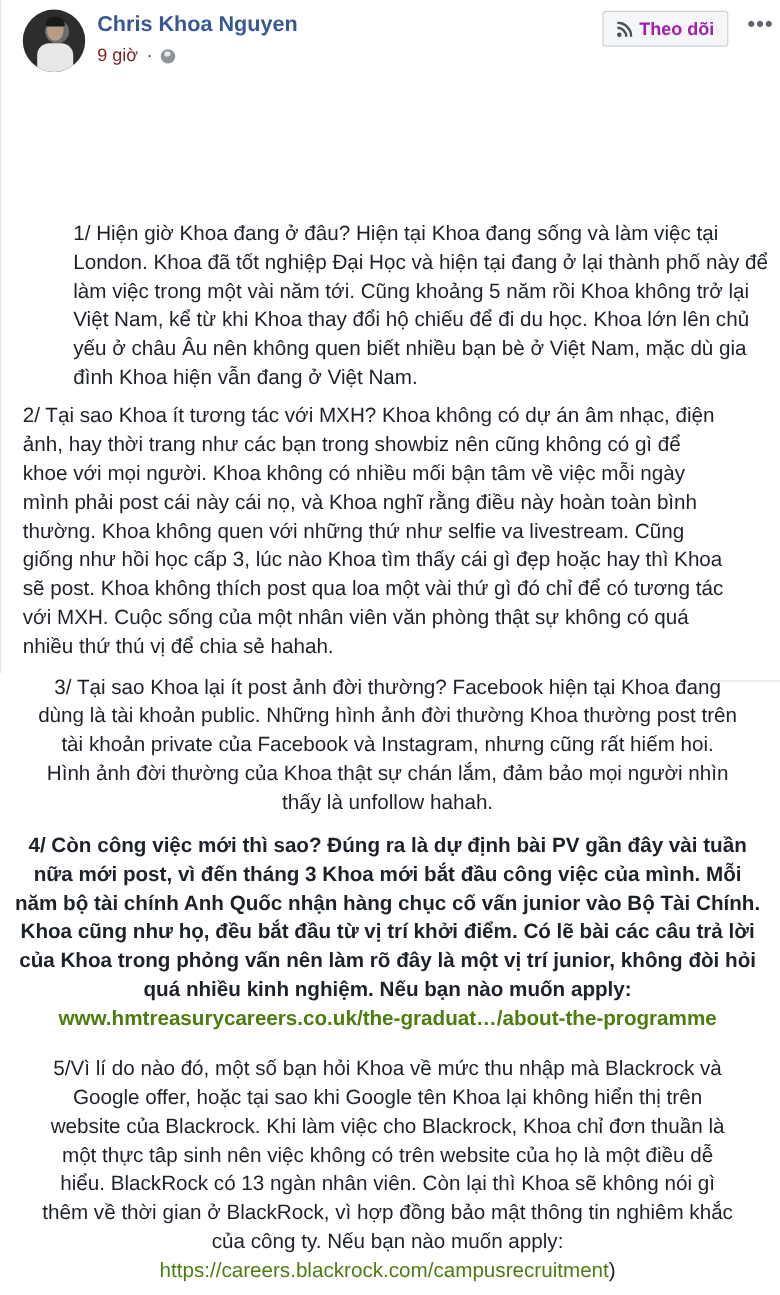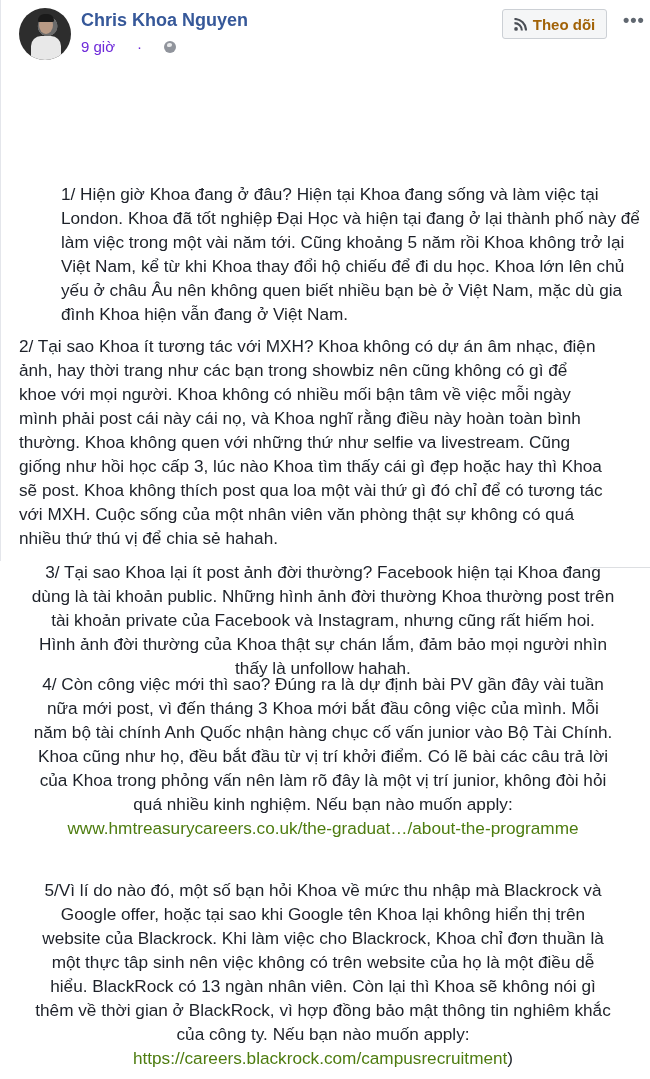--- a/index.html
+++ b/index.html
@@ -75,24 +75,24 @@
       font-size: 18px;
       font-weight: bold;
       color: #365899;
       white-space: nowrap;
     }
     .meta {
       position: absolute;
       left: 62px;
       top: 30px;
       font-size: 15px;
-      color: #6d28d9;
+      color: #7f1d1d;
       display: flex;
       align-items: center;
-      gap: 22px;
+      gap: 7px;
       white-space: nowrap;
     }
     .globe-icon {
       display: inline-block;
       width: 12px;
       height: 12px;
       border-radius: 50%;
       background: #90949c;
       position: relative;
     }
@@ -116,21 +116,21 @@
       box-sizing: border-box;
       border: 1px solid #ccd0d5;
       border-radius: 3px;
       background: #f5f6f7;
       display: flex;
       align-items: center;
       justify-content: center;
       gap: 6px;
       font-size: 15px;
       font-weight: bold;
-      color: #a16207;
+      color: #a21caf;
       cursor: pointer;
     }
     .rss-icon {
       width: 13px;
       height: 13px;
       position: relative;
       display: inline-block;
     }
     .more-button {
       position: absolute;
@@ -221,21 +221,21 @@
 </div>
 
 <div class="seam"></div>
 
 <p class="para flush" style="top:560px;">3/ Tại sao Khoa lại ít post ảnh đời thường? Facebook hiện tại Khoa đang
 dùng là tài khoản public. Những hình ảnh đời thường Khoa thường post trên
 tài khoản private của Facebook và Instagram, nhưng cũng rất hiếm hoi.
 Hình ảnh đời thường của Khoa thật sự chán lắm, đảm bảo mọi người nhìn
 thấy là unfollow hahah.</p>
 
-<p class="para flush" style="top:672px;"><span>4/ Còn công việc mới thì sao? Đúng ra là dự định bài PV gần đây vài tuần
+<p class="para flush" style="top:692px;font-weight:bold;"><span>4/ Còn công việc mới thì sao? Đúng ra là dự định bài PV gần đây vài tuần
 nữa mới post, vì đến tháng 3 Khoa mới bắt đầu công việc của mình. Mỗi
 năm bộ tài chính Anh Quốc nhận hàng chục cố vấn junior vào Bộ Tài Chính.
 Khoa cũng như họ, đều bắt đầu từ vị trí khởi điểm. Có lẽ bài các câu trả lời
 của Khoa trong phỏng vấn nên làm rõ đây là một vị trí junior, không đòi hỏi
 quá nhiều kinh nghiệm. Nếu bạn nào muốn apply:</span>
 <a class="link">www.hmtreasurycareers.co.uk/the-graduat…/about-the-programme</a></p>
 
 <p class="para flush" style="top:878px;"><span>5/Vì lí do nào đó, một số bạn hỏi Khoa về mức thu nhập mà Blackrock và
 Google offer, hoặc tại sao khi Google tên Khoa lại không hiển thị trên
 website của Blackrock. Khi làm việc cho Blackrock, Khoa chỉ đơn thuần là

